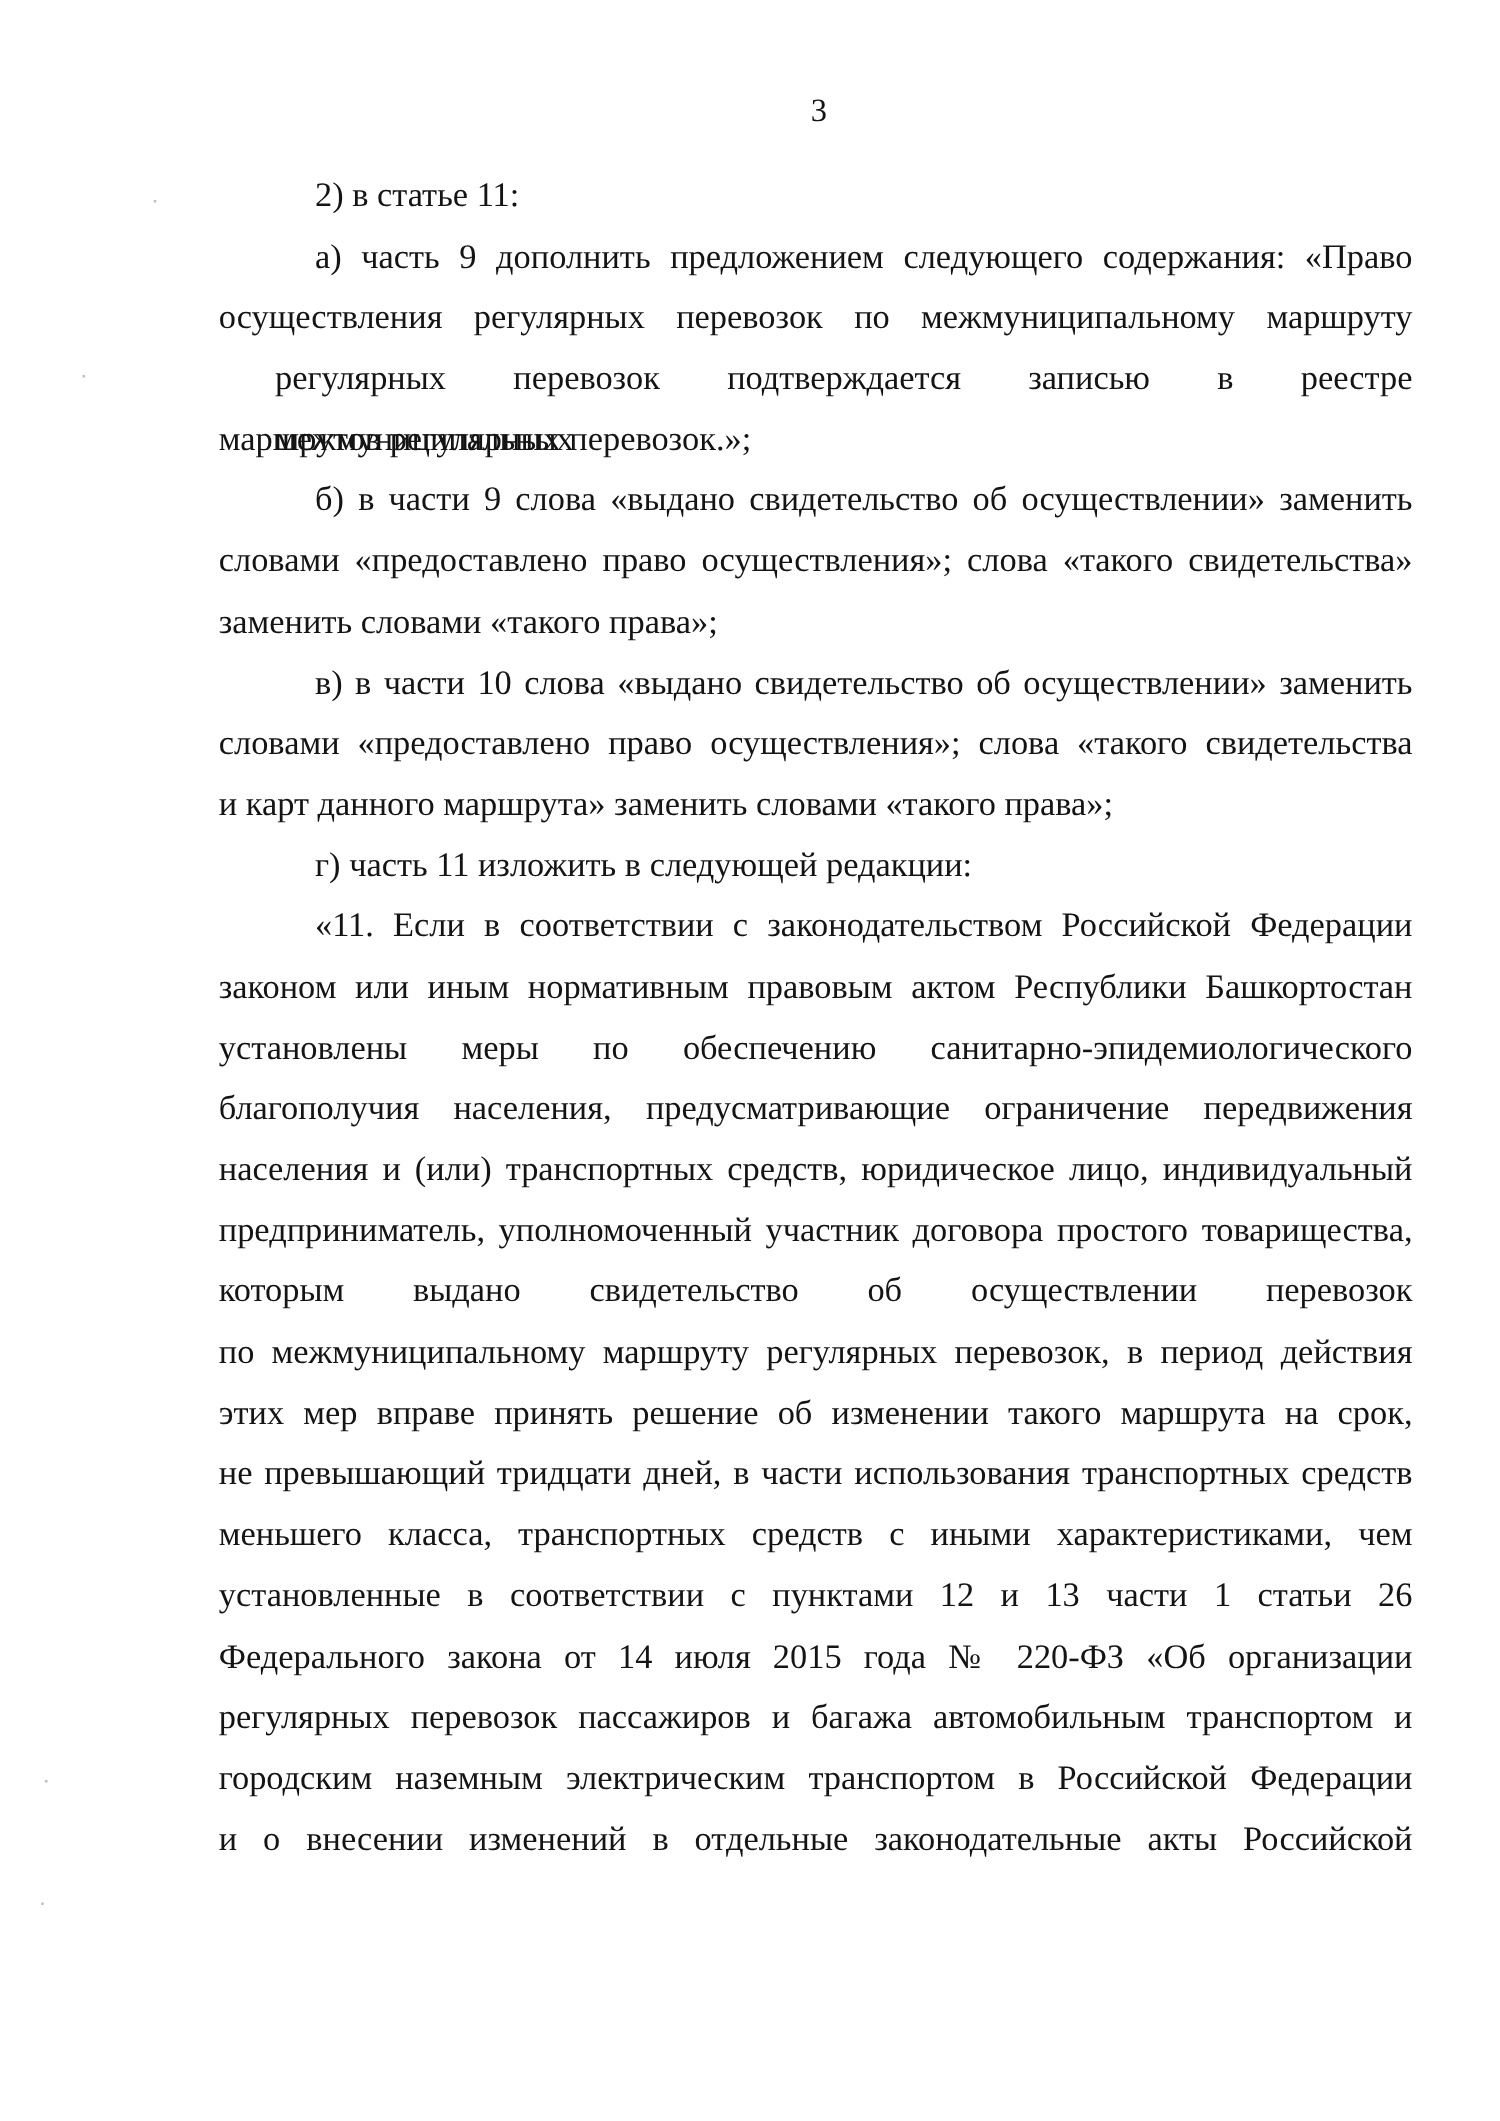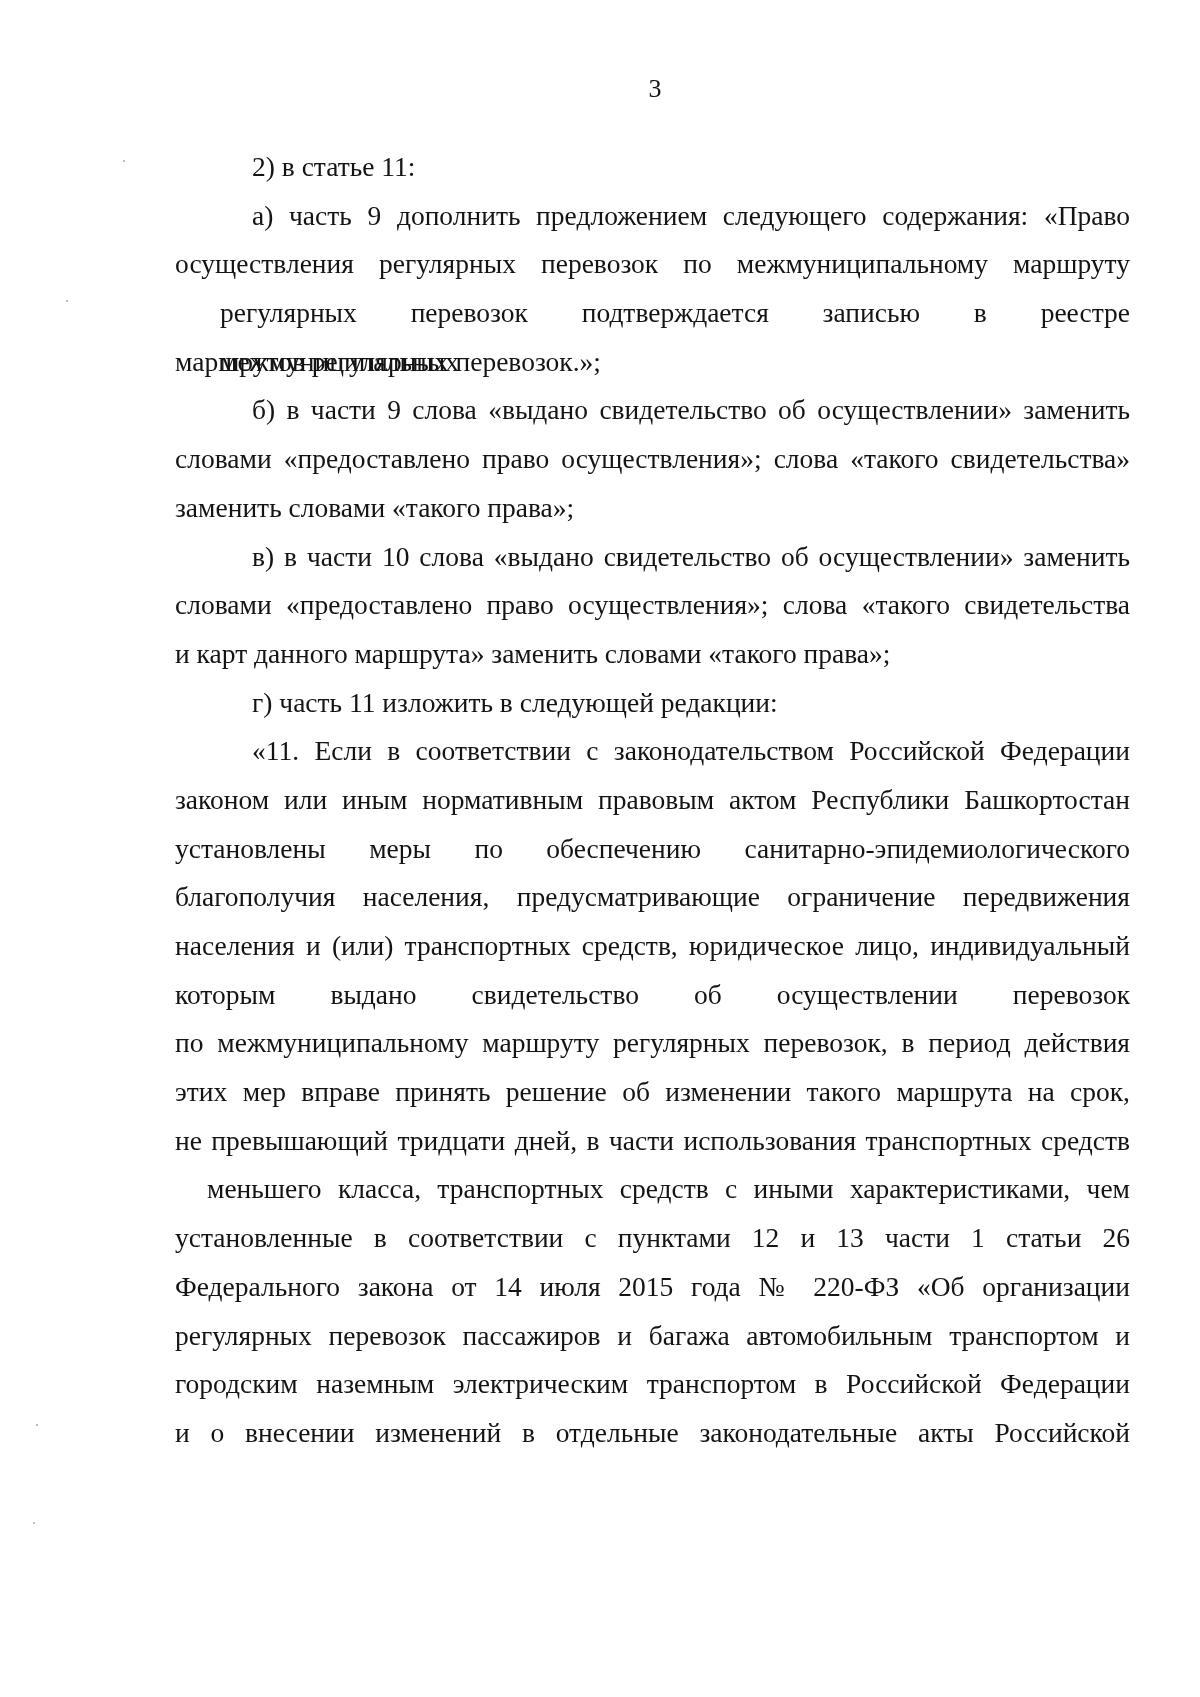--- a/index.html
+++ b/index.html
@@ -55,21 +55,21 @@
     }
   </style>
 </head>
 <body>
 
 <div class="page-number">3</div>
 
 <div class="text-block">
 
   <div>
-    <span class="line indent last" style="white-space: normal; margin-top: 11px;">2) в статье 11:</span>
+    <span class="line indent last" style="white-space: normal;">2) в статье 11:</span>
   </div>
 
   <div>
     <span class="line indent" style="white-space: normal;">а) часть 9 дополнить предложением следующего содержания: «Право</span>
     <span class="line" style="white-space: normal;">осуществления регулярных перевозок по межмуниципальному маршруту</span>
     <span class="line" style="white-space: normal; margin-left: 45px;">регулярных перевозок подтверждается записью в реестре межмуниципальных</span>
     <span class="line last" style="white-space: normal;">маршрутов регулярных перевозок.»;</span>
   </div>
 
   <div>
@@ -87,25 +87,26 @@
   <div>
     <span class="line indent last" style="white-space: normal;">г) часть 11 изложить в следующей редакции:</span>
   </div>
 
   <div>
     <span class="line indent" style="white-space: normal;">«11. Если в соответствии с законодательством Российской Федерации</span>
     <span class="line" style="white-space: normal;">законом или иным нормативным правовым актом Республики Башкортостан</span>
     <span class="line" style="white-space: normal;">установлены меры по обеспечению санитарно-эпидемиологического</span>
     <span class="line" style="white-space: normal;">благополучия населения, предусматривающие ограничение передвижения</span>
     <span class="line" style="white-space: normal;">населения и (или) транспортных средств, юридическое лицо, индивидуальный</span>
+    <span class="line" style="white-space: normal;">предприниматель, уполномоченный участник договора простого товарищества,</span>
     <span class="line" style="white-space: normal;">которым выдано свидетельство об осуществлении перевозок</span>
     <span class="line" style="white-space: normal;">по межмуниципальному маршруту регулярных перевозок, в период действия</span>
     <span class="line" style="white-space: normal;">этих мер вправе принять решение об изменении такого маршрута на срок,</span>
     <span class="line" style="white-space: normal;">не превышающий тридцати дней, в части использования транспортных средств</span>
-    <span class="line" style="white-space: normal; margin-left: 32px;">меньшего класса, транспортных средств с иными характеристиками, чем</span>
+    <span class="line" style="white-space: normal;">меньшего класса, транспортных средств с иными характеристиками, чем</span>
     <span class="line" style="white-space: normal;">установленные в соответствии с пунктами 12 и 13 части 1 статьи 26</span>
     <span class="line" style="white-space: normal;">Федерального закона от 14 июля 2015 года № 220-ФЗ «Об организации</span>
     <span class="line" style="white-space: normal;">регулярных перевозок пассажиров и багажа автомобильным транспортом и</span>
     <span class="line" style="white-space: normal;">городским наземным электрическим транспортом в Российской Федерации</span>
     <span class="line" style="white-space: normal;">и о внесении изменений в отдельные законодательные акты Российской</span>
   </div>
 </div>
 
 <div class="speck" style="left:123px;top:160px;"></div>
 <div class="speck" style="left:66px;top:300px;"></div>

